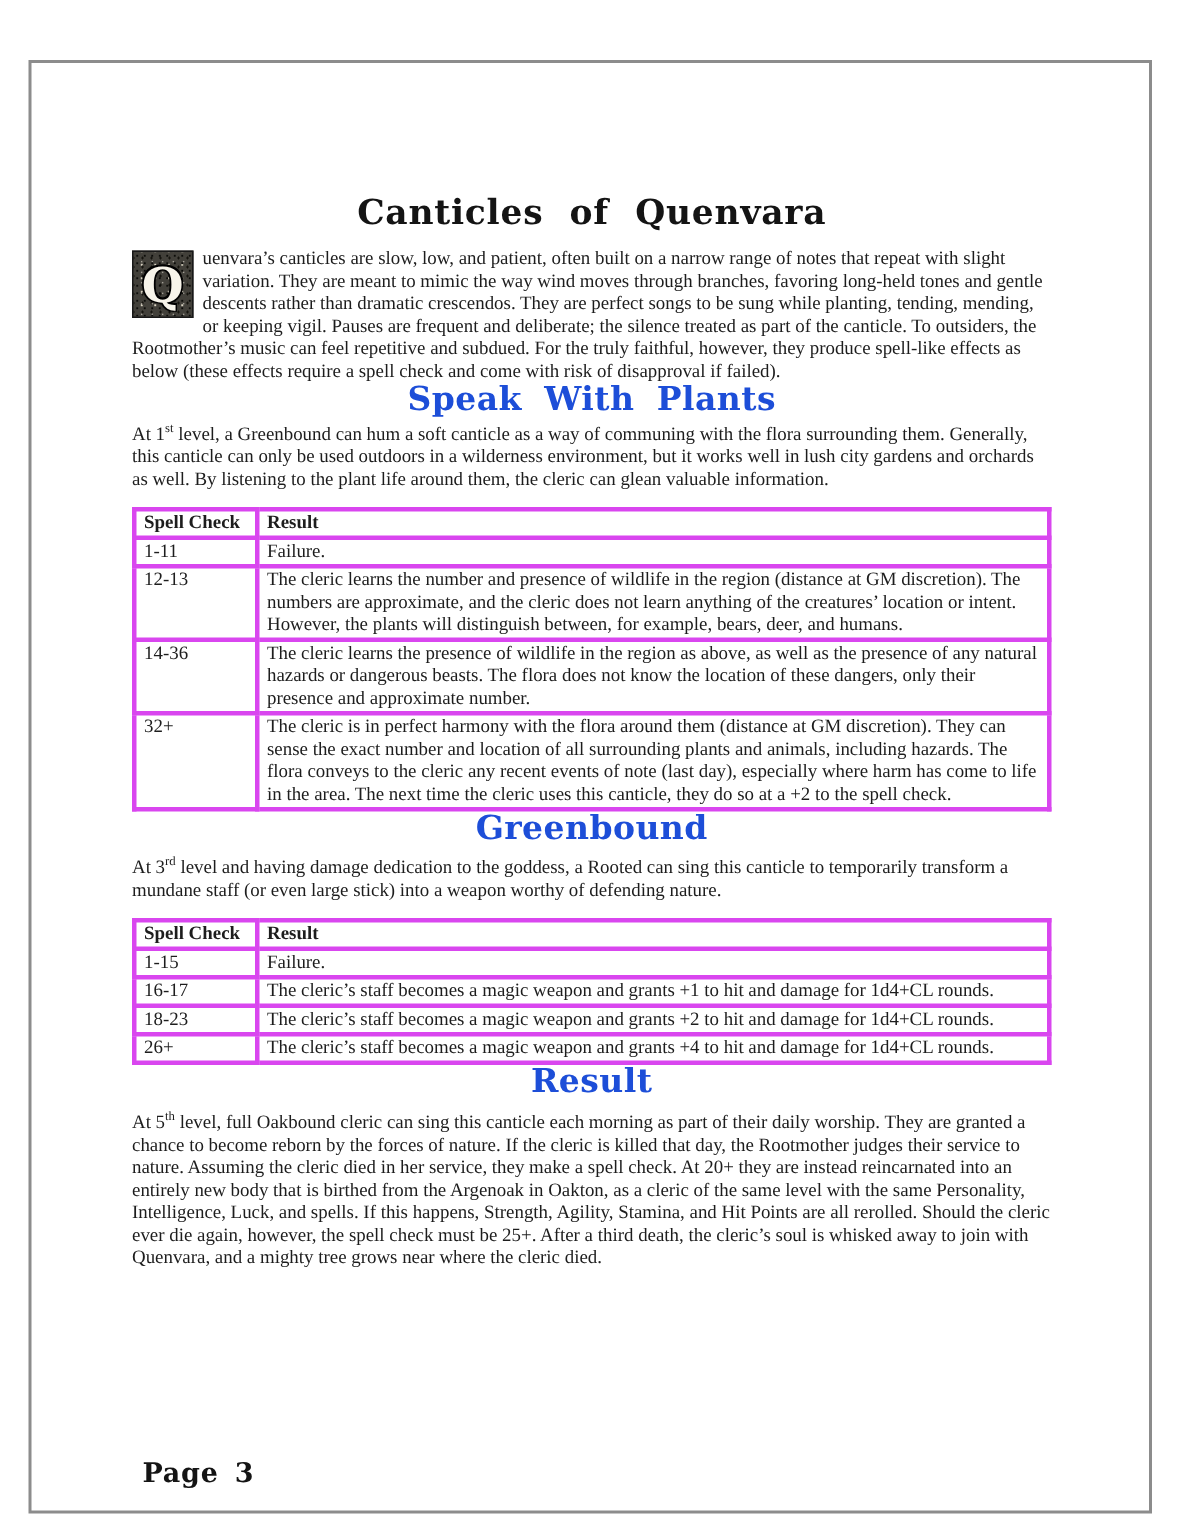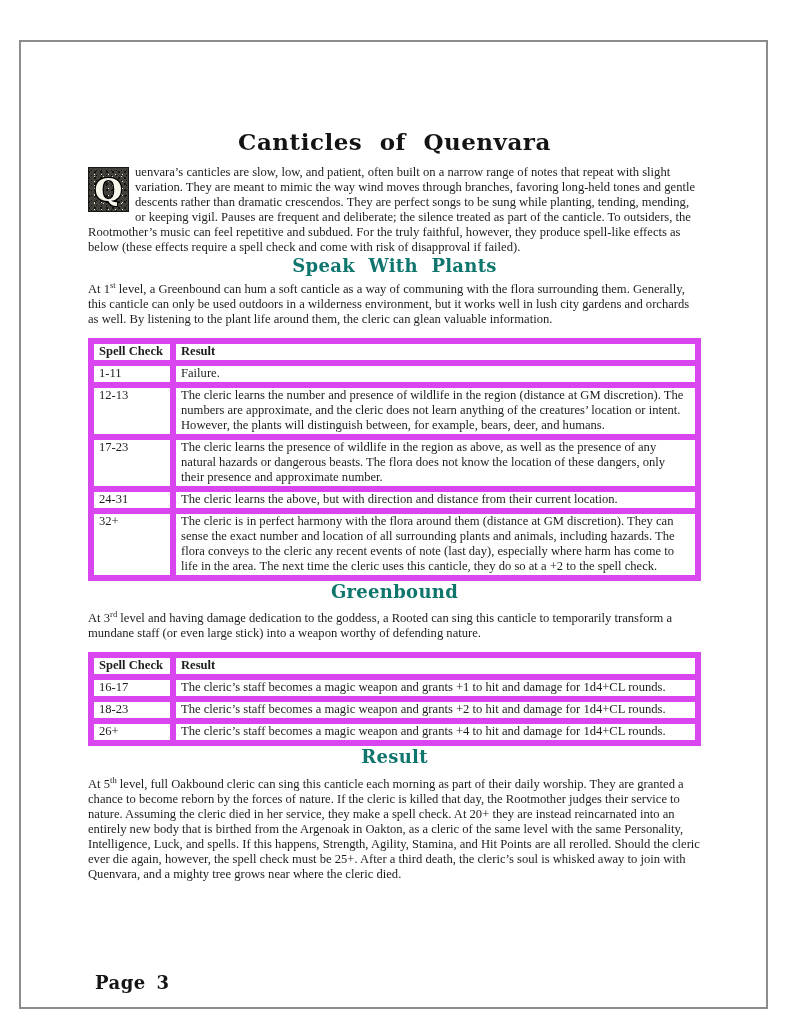--- a/index.html
+++ b/index.html
@@ -36,25 +36,25 @@
     line-height:28px;
     letter-spacing:0.5px;
     word-spacing:9px;
     color:#141414;
   }
   h2.section-heading{
     margin:0;
     text-align:center;
     font-family:"DejaVu Serif", serif;
     font-weight:700;
-    font-size:18px;
+    font-size:22px;
     line-height:22px;
     letter-spacing:0.3px;
     word-spacing:7px;
-    color:#0f766e;
+    color:#1d4ed8;
   }
   p{margin:0;}
   .intro{margin-top:9px; text-align:left;}
   .dropcap{
     float:left;
     width:41px;height:45px;
     margin:2px 6px 0 0;
     border:1px solid #181818;
     box-sizing:border-box;
     background-color:#42403a;
@@ -81,21 +81,21 @@
   .p-shillelagh{margin-top:8px;}
   .h-rebirth{margin-top:19px;}
   .p-rebirth{margin-top:9px;}
   table.spell-table{
     width:100%;
     margin-top:11px;
     border-collapse:collapse;
     table-layout:fixed;
   }
   table.spell-table th, table.spell-table td{
-    border:6px solid #d946ef;
+    border:3px solid #d946ef;
     padding:0px 5px 1px 5px;
     vertical-align:top;
     font-size:12.6px;
     line-height:15px;
     text-align:left;
     overflow-wrap:break-word;
   }
   table.spell-table th{font-weight:700;}
   col.col-check{width:82px;}
   sup.ord{font-size:8.5px; line-height:0; vertical-align:super;}
@@ -141,26 +141,22 @@
       </tr>
       <tr>
         <td>1-11</td>
         <td>Failure.</td>
       </tr>
       <tr>
         <td>12-13</td>
         <td>The cleric learns the number and presence of wildlife in the region (distance at GM discretion). The numbers are approximate, and the cleric does not learn anything of the creatures’ location or intent. However, the plants will distinguish between, for example, bears, deer, and humans.</td>
       </tr>
       <tr>
-        <td>17-23</td>
+        <td>14-36</td>
         <td>The cleric learns the presence of wildlife in the region as above, as well as the presence of any natural hazards or dangerous beasts. The flora does not know the location of these dangers, only their presence and approximate number.</td>
-      </tr>
-      <tr>
-        <td>24-31</td>
-        <td>The cleric learns the above, but with direction and distance from their current location.</td>
       </tr>
       <tr>
         <td>32+</td>
         <td>The cleric is in perfect harmony with the flora around them (distance at GM discretion). They can sense the exact number and location of all surrounding plants and animals, including hazards. The flora conveys to the cleric any recent events of note (last day), especially where harm has come to life in the area. The next time the cleric uses this canticle, they do so at a +2 to the spell check.</td>
       </tr>
     </tbody>
       </table>
 
     <h2 class="section-heading h-shillelagh">Greenbound</h2>
     <p class="p-shillelagh"><span>At 3</span><sup class="ord">rd</sup><span> level and having damage dedication to the goddess, a Rooted can sing this canticle to temporarily transform a mundane staff (or even large stick) into a weapon worthy of defending nature.</span></p>
@@ -169,20 +165,24 @@
       <colgroup>
           <col class="col-check">
           <col>
         </colgroup>
       <tbody>
           <tr>
         <th>Spell Check</th>
         <th>Result</th>
       </tr>
       <tr>
+        <td>1-15</td>
+        <td>Failure.</td>
+      </tr>
+      <tr>
         <td>16-17</td>
         <td>The cleric’s staff becomes a magic weapon and grants +1 to hit and damage for 1d4+CL rounds.</td>
       </tr>
       <tr>
         <td>18-23</td>
         <td>The cleric’s staff becomes a magic weapon and grants +2 to hit and damage for 1d4+CL rounds.</td>
       </tr>
       <tr>
         <td>26+</td>
         <td>The cleric’s staff becomes a magic weapon and grants +4 to hit and damage for 1d4+CL rounds.</td>

